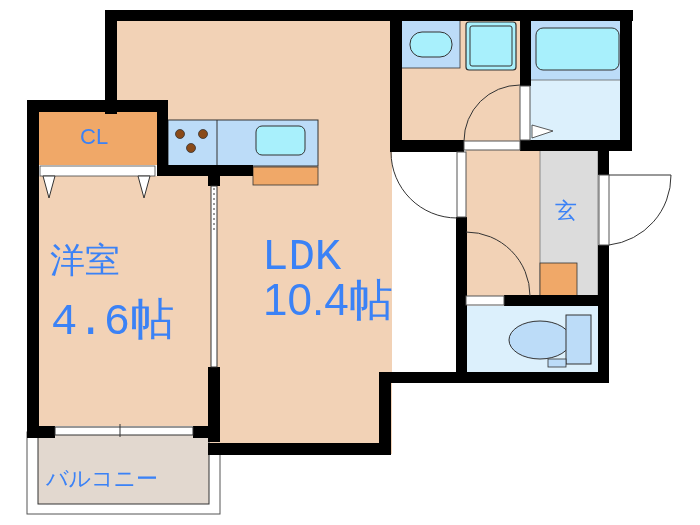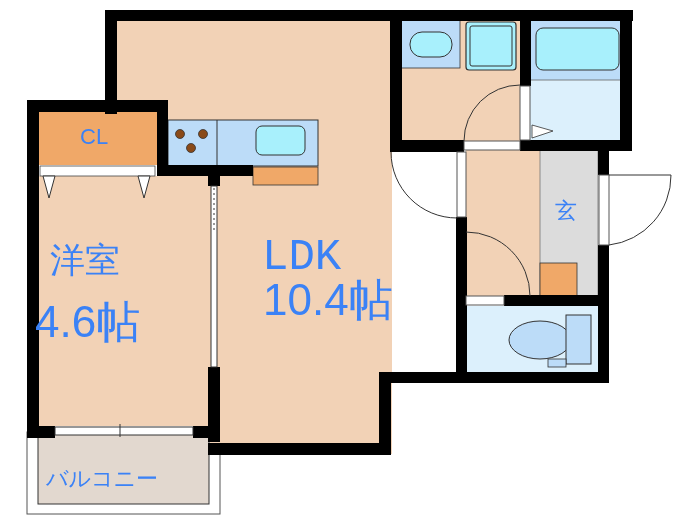--- a/index.html
+++ b/index.html
@@ -2,21 +2,21 @@
 <html><head>
 <meta charset="utf-8">
 <style>
   html, body { margin:0; padding:0; background:#ffffff; }
   body { width:700px; height:525px; position:relative; overflow:hidden; font-family:"DejaVu Sans","Liberation Sans",sans-serif; }
   svg.plan { position:absolute; left:0; top:0; }
   .lbl { position:absolute; color:#3b82f6; white-space:nowrap; line-height:1; }
   .room-ldk-name { left:262px; top:222px; font-size:44px; font-family:Liberation Mono, monospace;margin-top:13px; }
   .room-ldk-size { left:263px; top:278px; font-size:44px; font-family:"Liberation Sans","DejaVu Sans",sans-serif; }
   .room-w-name { left:50px; top:243px; font-size:35px; }
-  .room-w-size { left:35px; top:300px; font-size:44px; font-family:Liberation Sans, sans-serif; }
+  .room-w-size { left:51px; top:300px; font-size:44px; font-family:Liberation Mono, monospace; }
   .cl { left:80px; top:126px; font-size:22px; font-family:"Liberation Sans","DejaVu Sans",sans-serif; }
   .genkan { left:555px; top:200px; font-size:22px; }
   .balcony { left:46px; top:468px; font-size:22px; }
 </style>
 </head>
 <body>
 
 <svg class="plan" width="700" height="525" viewBox="0 0 700 525">
 
   <g>

